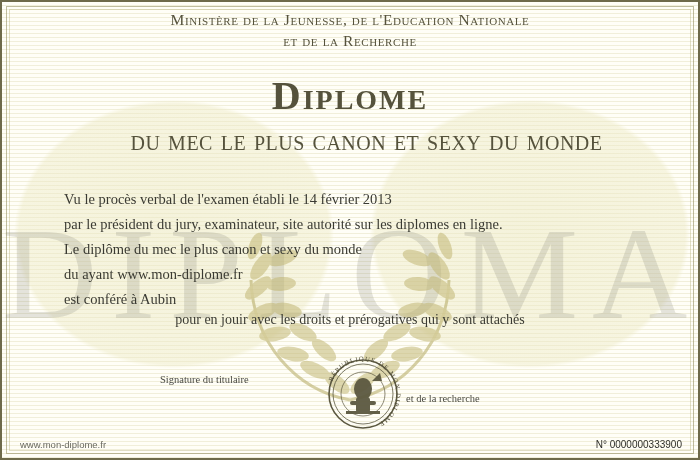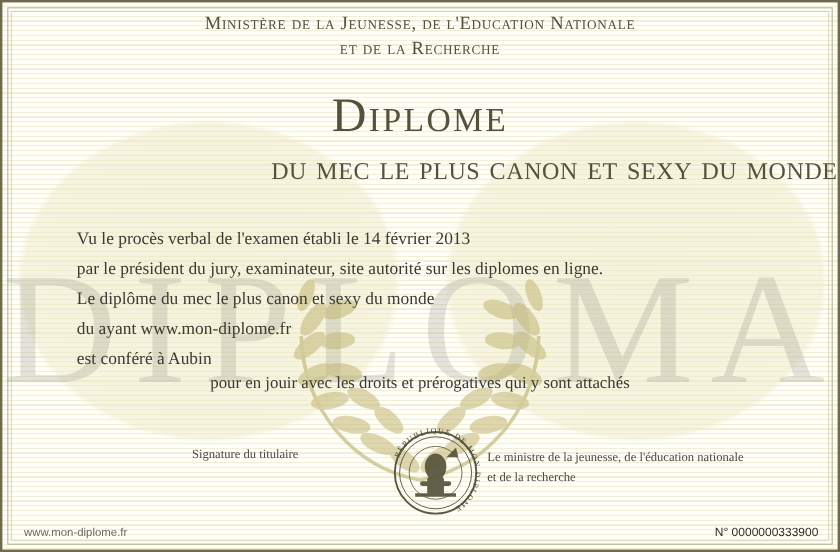--- a/index.html
+++ b/index.html
@@ -94,26 +94,27 @@
 
   .title-main {
     position: absolute;
     top: 70px;
     left: 0; right: 0;
     text-align: center;
     font-size: 40px;
     letter-spacing: 2px;
     color: #55523c;
     font-variant: small-caps;
+    font-weight: bold;
   }
   .title-sub {
     position: absolute;
     top: 122px;
     left: 0; right: 0;
-    text-align: right;
+    text-align: center;
     font-size: 29px;
     letter-spacing: 0.5px;
     color: #55523c;
     font-variant: small-caps;
     white-space: nowrap;
     margin-left: 33px;
   }
 
   .body-block {
     position: absolute;
@@ -240,21 +241,21 @@
       <span class="ln">Le diplôme du mec le plus canon et sexy du monde</span>
       <span class="ln">du ayant www.mon-diplome.fr</span>
       <span class="ln">est conféré à Aubin</span>
     </div>
 
     <div class="enjoy">pour en jouir avec les droits et prérogatives qui y sont attachés</div>
 
     <div class="sig-left">Signature du titulaire</div>
 
     <div class="sig-right">
-      <span>Le ministre de la jeunesse, de l'éducation nationale</span><br>
+      <br>
       <span>et de la recherche</span>
     </div>
 
     <div class="seal">
       <svg viewBox="0 0 86 86" width="86" height="86" xmlns="http://www.w3.org/2000/svg">
         <defs>
           <path id="sealcircle" d="M43,43 m-33,0 a33,33 0 1,1 66,0 a33,33 0 1,1 -66,0"></path>
         </defs>
         <circle cx="43" cy="43" r="34" fill="none" stroke="#5b5840" stroke-width="1.6"></circle>
         <circle cx="43" cy="43" r="30" fill="none" stroke="#5b5840" stroke-width="0.8"></circle>

